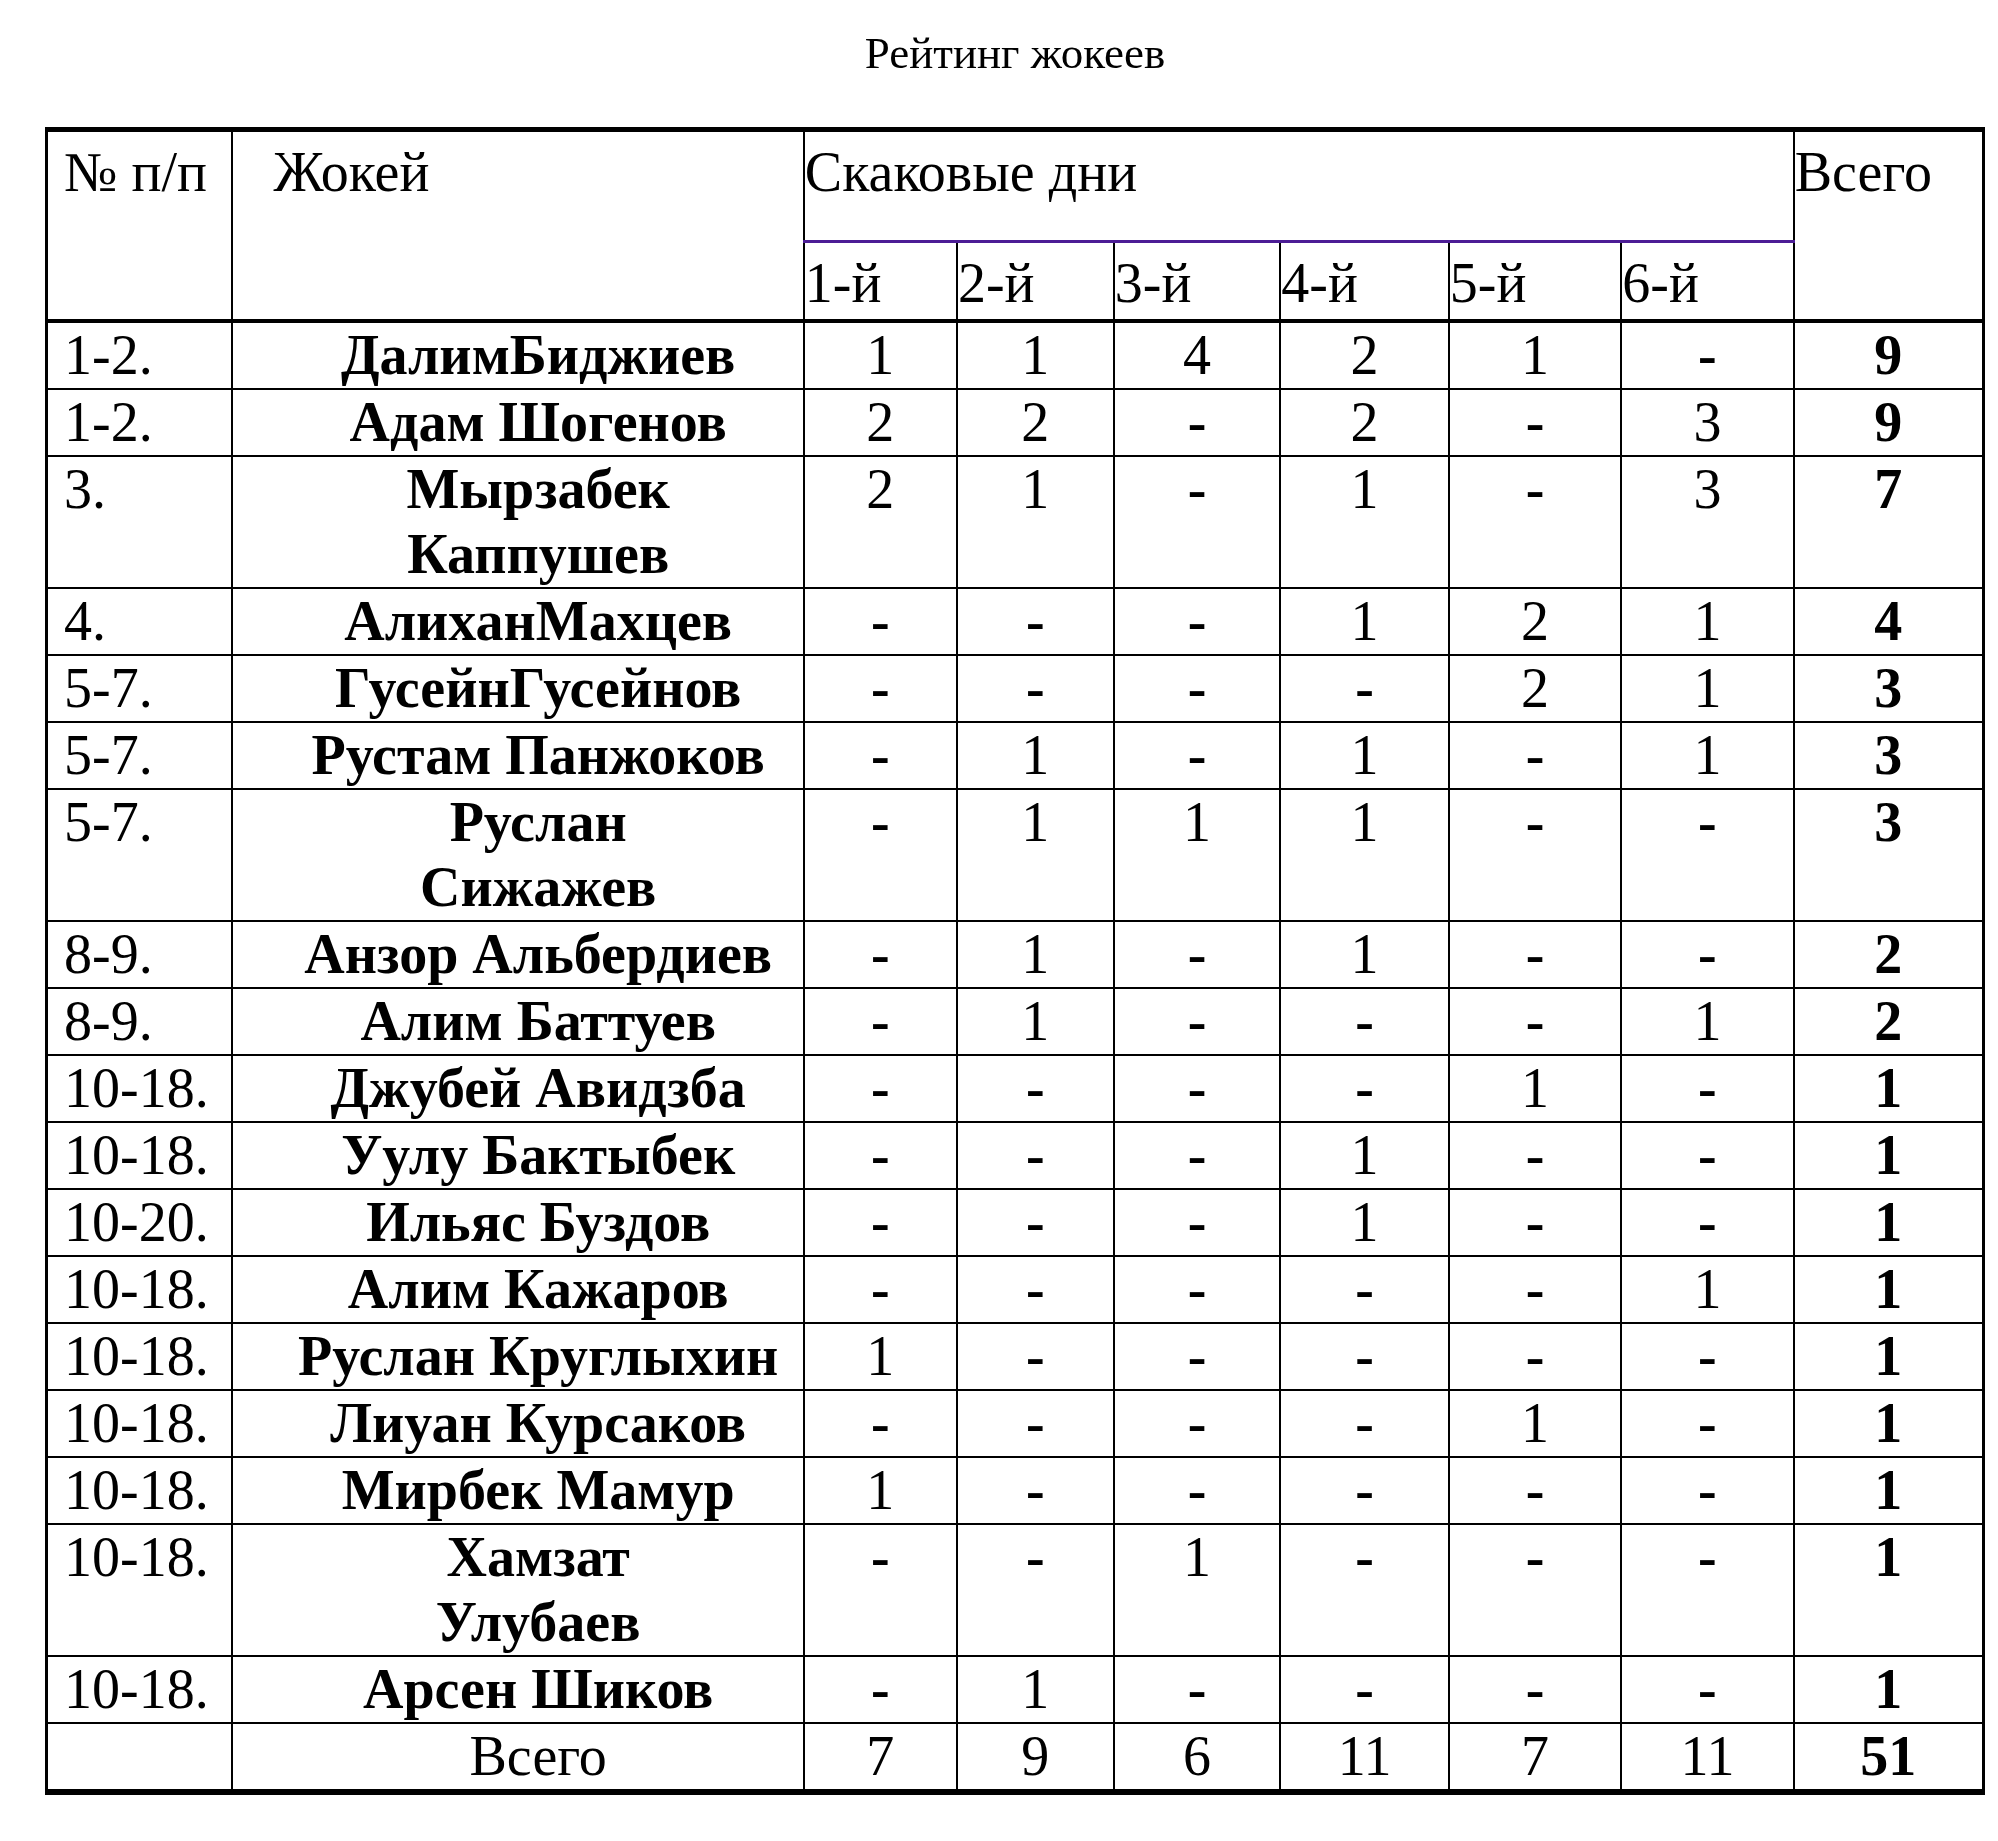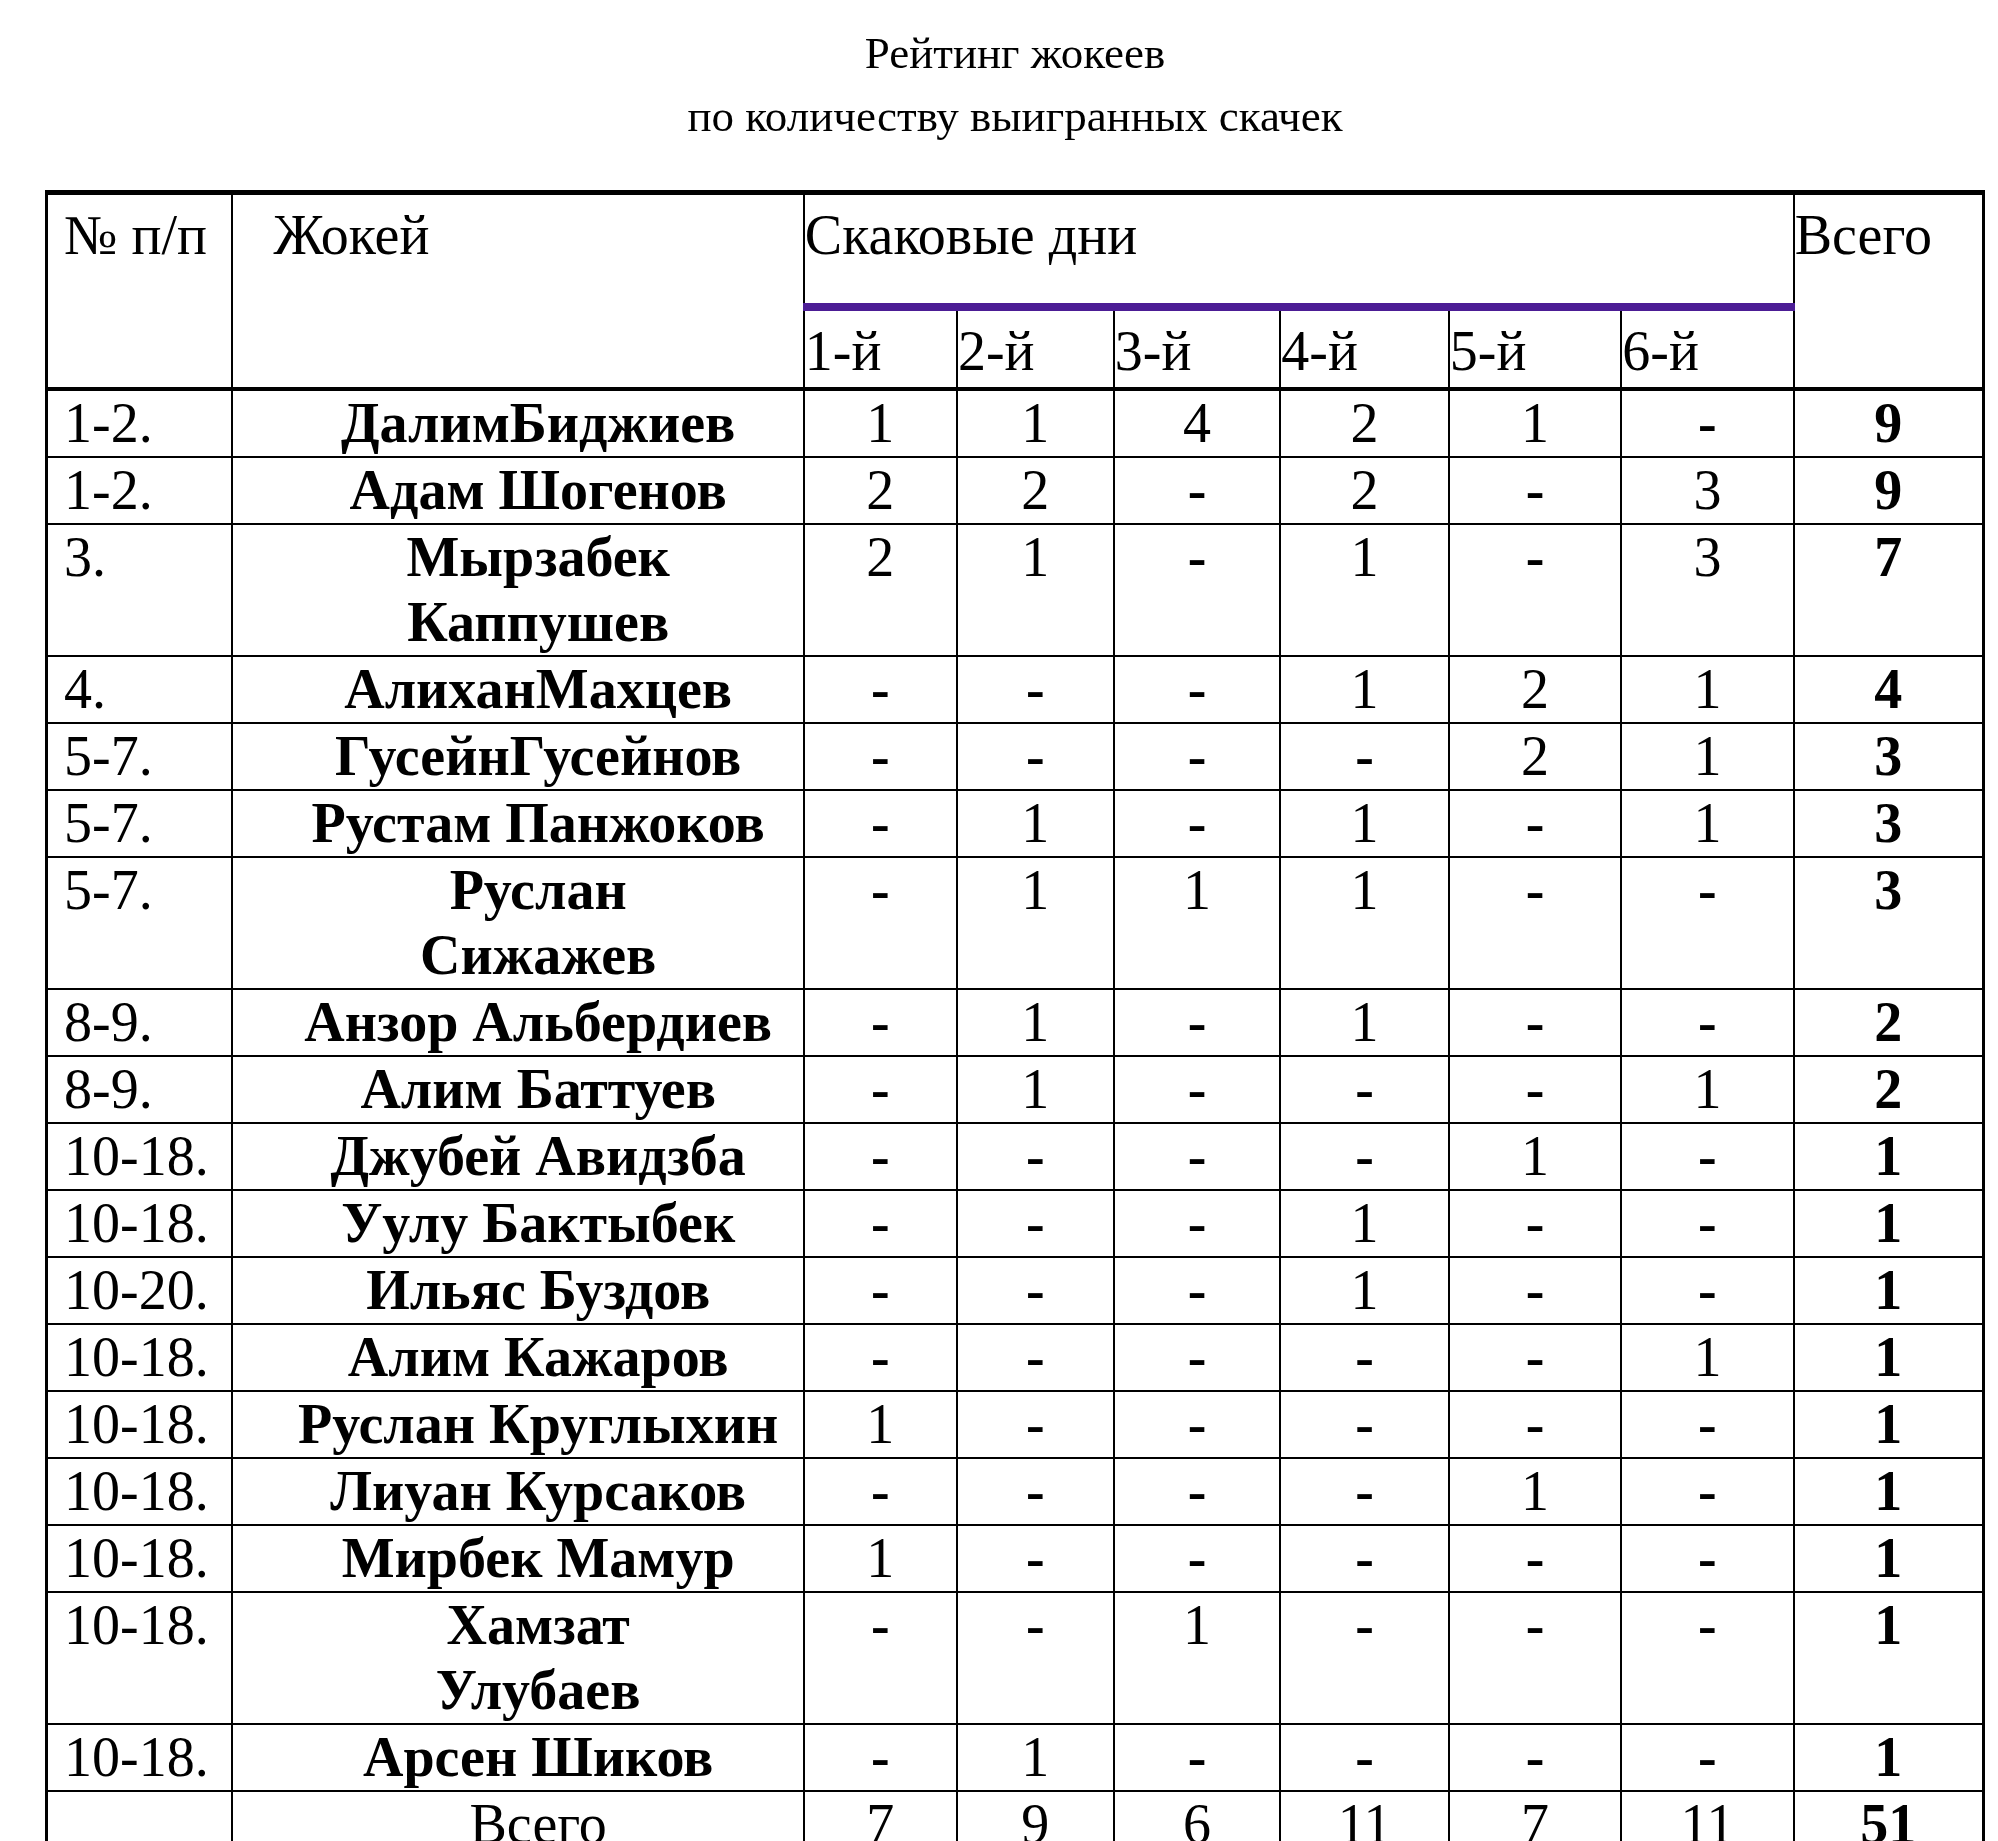--- a/index.html
+++ b/index.html
@@ -36,41 +36,40 @@
   th, td {
     border: 2px solid #000;
     font-weight: normal;
     vertical-align: top;
     line-height: 65px;
     padding: 0;
     overflow: hidden;
   }
   thead th { padding-top: 8px; }
   thead tr.r1 th.h-span { height: 100px; }
-  thead tr.r2 th { height: 68px; border-top: 8px solid #4c1d95; }
+  thead tr.r2 th { height: 68px; border-top: 3px solid #4c1d95; }
   tbody tr:first-child td { border-top: 4px solid #000; }
   .c-left-rank { text-align: left; padding-left: 16px; }
   .c-left-name { text-align: left; padding-left: 40px; }
   .c-center { text-align: left; }
   td.jockey { font-weight: bold; white-space: pre-line; text-align: center; }
   td.total { font-weight: bold; text-align: center; }
   td.day { text-align: center; }
   td.day.dash { font-weight: bold; }
   tr.footer td.jockey { font-weight: normal; }
   tr.footer td.day { font-weight: normal; }
   tr.footer td.total { font-weight: bold; }
 </style>
 </head>
 <body>
 
 <div class="page">
 
   <div class="title-block">
     <div>Рейтинг жокеев</div>
-    <div>по количеству выигранных скачек</div>
   </div>
 
   <table class="rating">
     <colgroup>
       <col style="width: 9.6%">
       <col style="width: 29.5%">
       <col style="width: 7.9%">
       <col style="width: 8.1%">
       <col style="width: 8.6%">
       <col style="width: 8.7%">

